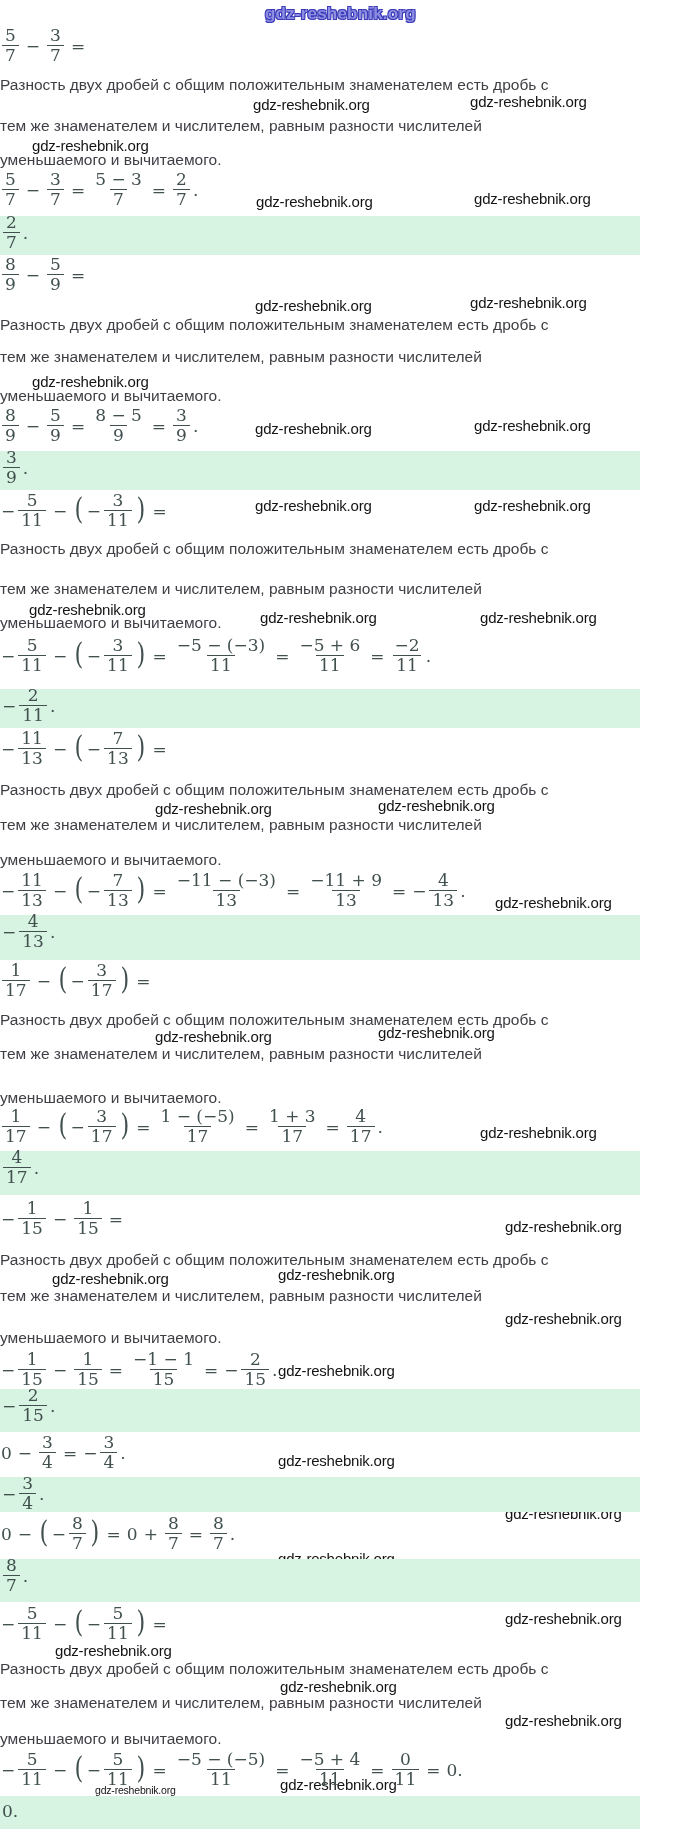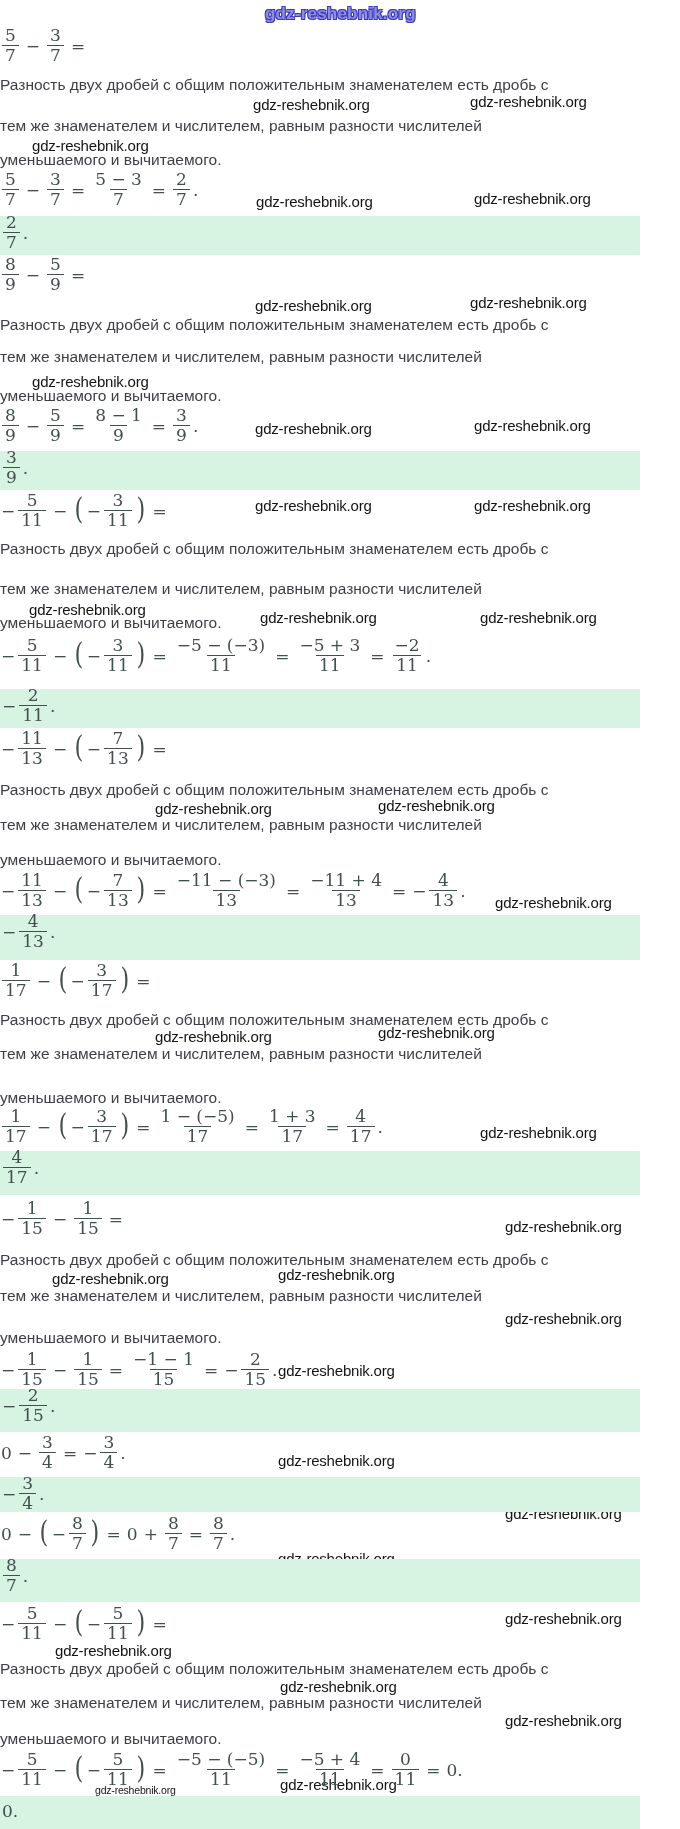--- a/index.html
+++ b/index.html
@@ -139,21 +139,21 @@
         <span class="num">8</span>
         <span class="den">9</span>
       </span>
       <span class="op">−</span>
       <span class="frac">
         <span class="num">5</span>
         <span class="den">9</span>
       </span>
       <span class="op">=</span>
       <span class="frac">
-        <span class="num">8 − 1</span>
+        <span class="num">8 − 5</span>
         <span class="den">9</span>
       </span>
       <span class="op">=</span>
       <span class="frac">
         <span class="num">3</span>
         <span class="den">9</span>
       </span>
       <span class="txt">.</span>
     </div>
     <div class="band" style="top: 451px; left: 0px; height: 39px;"></div>
@@ -197,21 +197,21 @@
         <span class="den">11</span>
       </span>
       <span class="paren">)</span>
       <span class="op">=</span>
       <span class="frac">
         <span class="num">−5 − (−3)</span>
         <span class="den">11</span>
       </span>
       <span class="op">=</span>
       <span class="frac">
-        <span class="num">−5 + 3</span>
+        <span class="num">−5 + 6</span>
         <span class="den">11</span>
       </span>
       <span class="op">=</span>
       <span class="frac">
         <span class="num">−2</span>
         <span class="den">11</span>
       </span>
       <span class="txt">.</span>
     </div>
     <div class="band" style="top: 689px; left: 0px; height: 39px;"></div>
@@ -256,21 +256,21 @@
         <span class="den">13</span>
       </span>
       <span class="paren">)</span>
       <span class="op">=</span>
       <span class="frac">
         <span class="num">−11 − (−3)</span>
         <span class="den">13</span>
       </span>
       <span class="op">=</span>
       <span class="frac">
-        <span class="num">−11 + 4</span>
+        <span class="num">−11 + 9</span>
         <span class="den">13</span>
       </span>
       <span class="op">=</span>
       <span class="txt">−</span>
       <span class="frac">
         <span class="num">4</span>
         <span class="den">13</span>
       </span>
       <span class="txt">.</span>
     </div>

